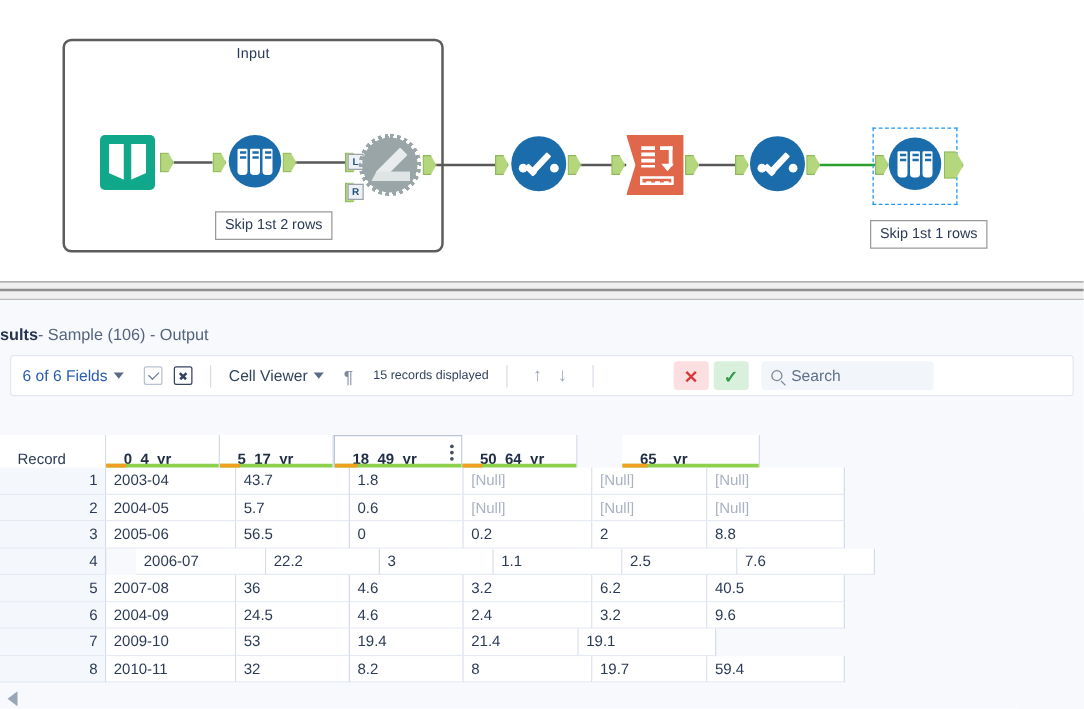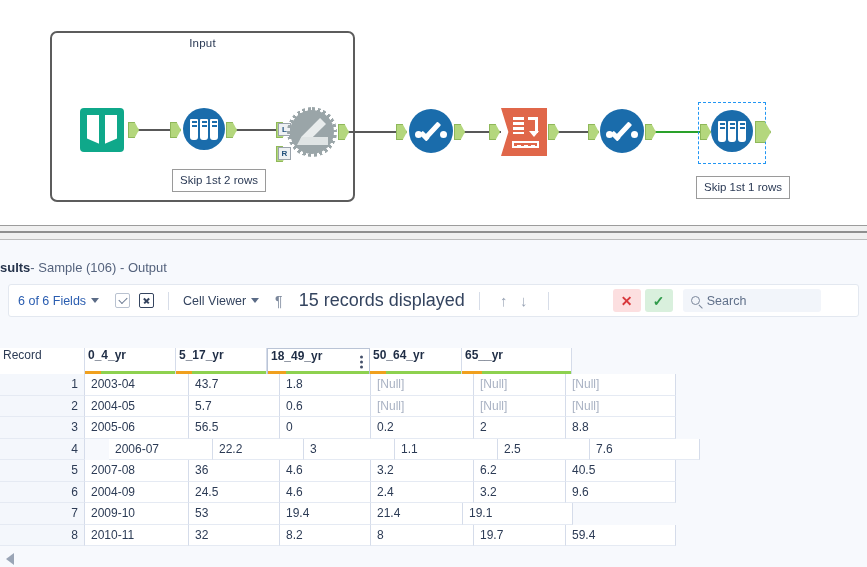--- a/index.html
+++ b/index.html
@@ -301,21 +301,21 @@
     border-color: #34445f;
   }
   .icon-box.dark::before, .icon-box.dark::after {
     content:""; position:absolute; left:2.8px; top:6px;
     width:7px; height:1.5px; background:#34445f;
   }
   .icon-box.dark::before { transform: rotate(45deg); }
   .icon-box.dark::after  { transform: rotate(-45deg); }
 
   .pilcrow { color: #7b879b; font-size: 14px; }
-  .records-text { color: #34445f; font-size: 18px; white-space: nowrap; }
+  .records-text { color: #34445f; font-size: 10px; white-space: nowrap; }
 
   .arrow-btn {
     color: #9aa5b6; font-size: 15px;
     width: 20px; text-align: center;
   }
 
   .btn-x, .btn-ok {
     width: 28px; height: 23px;
     border-radius: 3px;
     display: flex; align-items: center; justify-content: center;
@@ -364,22 +364,22 @@
   }
   .cell.recnum {
     justify-content: flex-end;
     background: #f4f7fc;
     color: #2c3b55;
     border-right: 1px solid #d5dcea;
   }
   .cell.null { color: #a9b2c3; }
   .head-cell {
     position: relative;
-    display: flex; align-items: flex-start;
-    padding: 0 3px;
+    display: flex; align-items: flex-end;
+    padding: 0 14px;
     font-weight: bold;
     color: #1f2d45;
     background: #ffffff;
     border-right: 1px solid #d5dcea;
     border-bottom: none;
   }
   .head-cell.record {
     background: #ffffff;
     font-weight: normal;
     color: #2c3b55;
@@ -569,21 +569,21 @@
               <span class="warn"></span>
             </span>
             <span class="kebab"></span>
           </div>
           <div class="head-cell" style="width: 92px;">
             <span>50_64_yr</span>
             <span class="qbar">
               <span class="warn"></span>
             </span>
           </div>
-          <div class="head-cell" style="width: 110px;">
+          <div class="head-cell" style="width: 110px; margin-left: 36px;">
             <span>65__yr</span>
             <span class="qbar">
               <span class="warn"></span>
             </span>
           </div>
         </div>
       <div id="tbody">
           <div class="grid-row">
             <div class="cell recnum" style="width: 85px;">1</div>
             <div class="cell" style="width: 104px;">2003-04</div>

